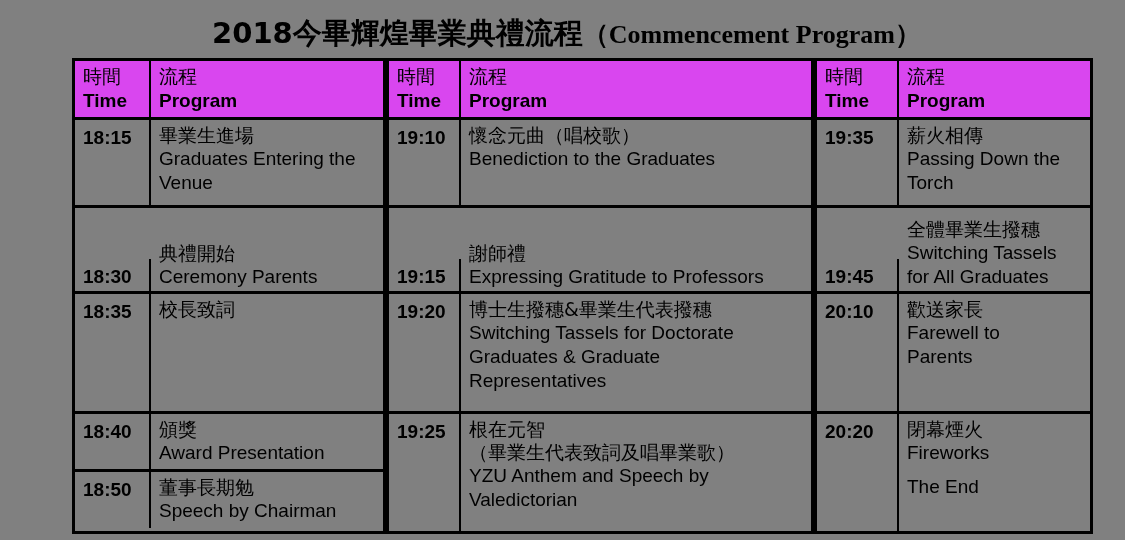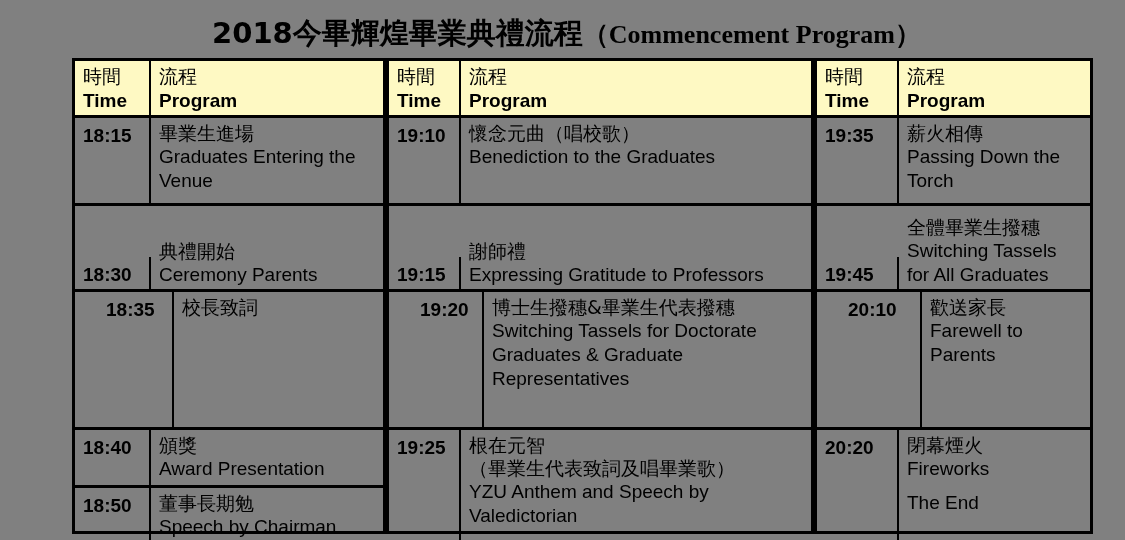--- a/index.html
+++ b/index.html
@@ -56,21 +56,21 @@
     flex-direction: column;
     background: #808080;
   }
   .col-group.g1 { width: 314px; }
   .col-group.g2 { width: 428px; border-left-width: 3px; }
   .col-group.g3 { width: 279px; }
 
   .grp-header {
     display: flex;
     flex-direction: row;
-    background: #fef9c3;
+    background: #d946ef;
     border-bottom: 3px solid #000;
     height: 70px;
     box-sizing: border-box;
   }
   .grp-body {
     display: flex;
     flex-direction: column;
     flex: 1 1 auto;
   }
 
@@ -122,21 +122,21 @@
     border-bottom: 3px solid #000;
     box-sizing: border-box;
   }
   .band:last-child { border-bottom: none; }
 
   .band .cell-time { padding-top: 6px; }
   .band .cell-prog { padding-top: 4px; }
 
   .b1 { height: 88px; }
   .b2 { height: 86px; align-items: flex-end; }
-  .b3 { height: 138px; padding-left: 23px; }
+  .b3 { height: 120px; }
   .b4 { height: 117px; }
 
   .g1 .b4 {
     height: 117px;
     border-bottom: none;
     flex-direction: column;
     padding: 0;
   }
   .subrow {
     display: flex;

